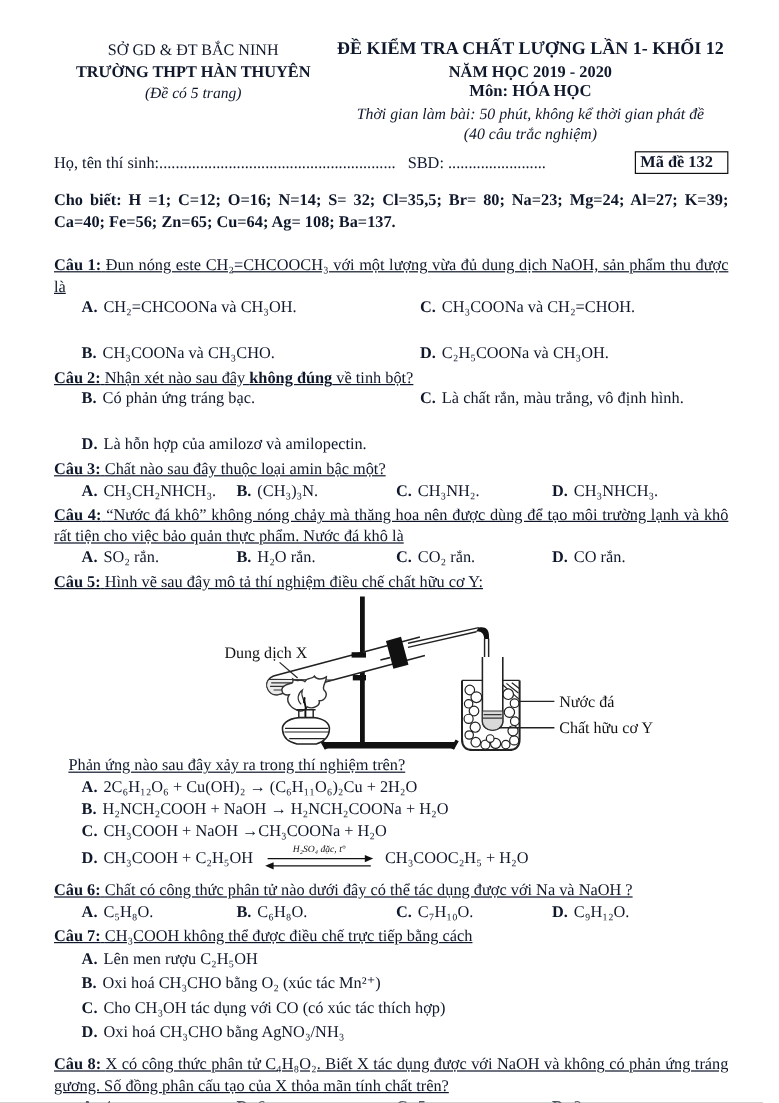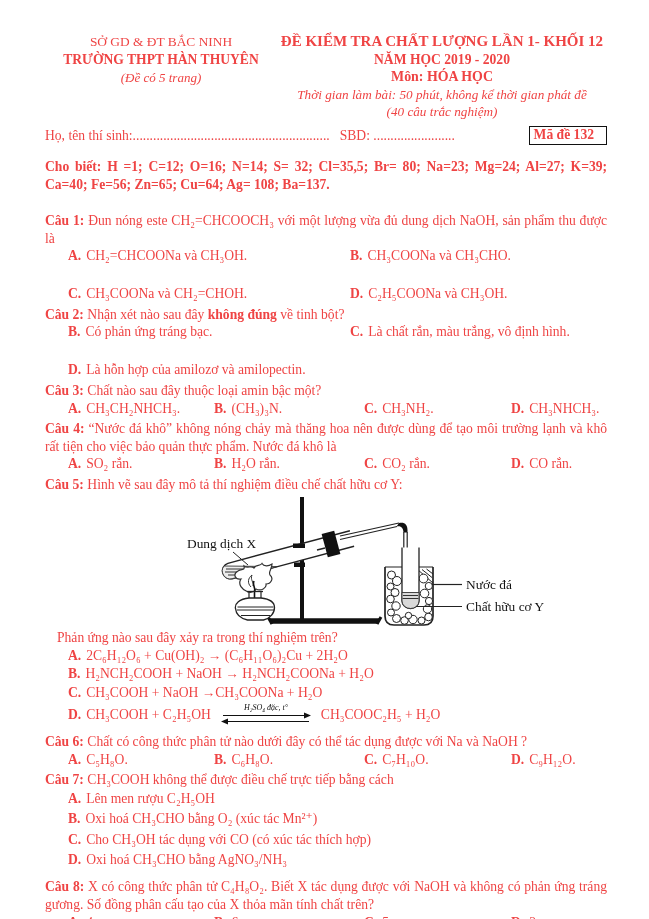--- a/index.html
+++ b/index.html
@@ -1,17 +1,17 @@
 <!DOCTYPE html>
 <html><head>
 <meta charset="utf-8">
 <style>
   html,body{margin:0;padding:0;background:#888;}
   .page{
-    width:649px;height:919px;background:#fff;color:#ef4444;
+    width:649px;height:919px;background:#fff;color:#0f172a;
     font-family:"Liberation Serif","DejaVu Serif",serif;
     font-size:13.6px;line-height:17.6px;
     box-sizing:border-box;padding:33px 42px 0 45px;
     overflow:hidden;position:relative;
   }
   
   .hdr{display:flex;}
   .hdr-left{width:232px;text-align:center;flex:none;}
   .hdr-right{flex:1;text-align:center;}
   .b{font-weight:bold;}
@@ -24,24 +24,24 @@
   .hdr-right .t4,.hdr-right .t5{font-style:italic;font-size:13.2px;}
   
   .stu{display:flex;align-items:center;margin-top:5px;}
   .stu .sbd{margin-left:10px;}
   .code-box{margin-left:auto;border:1.4px solid #111;font-weight:bold;padding:0 12px 1px 4px;line-height:16px;}
   
   .given{font-weight:bold;text-align:justify;margin:13px 0 0 0;}
   
   .qs{margin-top:19px;}
   .q{margin-top:2.5px;}
-  .qbody{margin:0;text-align:justify;}
+  .qbody{margin:0;text-align:justify;text-decoration:underline;}
   .ol{font-weight:bold;margin-right:5px;}
   .opts2{display:grid;grid-template-columns:262px 1fr;padding-left:23px;line-height:18px;gap:20px;}
-  .opts4{display:grid;grid-template-columns:129px 133px 130px 1fr;padding-left:23px;line-height:18px;gap:17px;}
+  .opts4{display:grid;grid-template-columns:129px 133px 130px 1fr;padding-left:23px;line-height:18px;}
   .opts1{padding-left:23px;line-height:18.4px;}
   .q7 .opts1{line-height:20.4px;}
   .opt{white-space:nowrap;}
   .body2{margin:0 0 0 12px;}
   .optd{display:flex;align-items:center;height:26px;}
   .eqarrow{margin:0 7px;}
   .diagram{display:block;margin-left:135px;}
   .dg-label{font-size:13.4px;fill:#111;font-family:"Liberation Serif","DejaVu Serif",serif;}
   .footer{text-align:right;margin-top:5px;padding-right:2px;}
 </style>
@@ -72,22 +72,22 @@
   </div>
 
   <p class="given">Cho biết: H =1; C=12; O=16; N=14; S= 32; Cl=35,5; Br= 80; Na=23; Mg=24; Al=27; K=39; Ca=40; Fe=56; Zn=65; Cu=64; Ag= 108; Ba=137.</p>
 
   <div class="qs">
 
     <div class="q">
       <p class="qbody"><b class="b">Câu 1:</b> <span>Đun nóng este CH₂=CHCOOCH₃ với một lượng vừa đủ dung dịch NaOH, sản phẩm thu được là</span></p>
       <div class="opts2">
         <div class="opt"><b class="ol">A.</b><span>CH₂=CHCOONa và CH₃OH.</span></div>
+        <div class="opt"><b class="ol">C.</b><span>CH₃COONa và CH₂=CHOH.</span></div>
         <div class="opt"><b class="ol">B.</b><span>CH₃COONa và CH₃CHO.</span></div>
-        <div class="opt"><b class="ol">C.</b><span>CH₃COONa và CH₂=CHOH.</span></div>
         <div class="opt"><b class="ol">D.</b><span>C₂H₅COONa và CH₃OH.</span></div>
       </div>
     </div>
 
     <div class="q">
       <p class="qbody"><b class="b">Câu 2:</b> <span>Nhận xét nào sau đây </span><b class="b">không đúng</b><span> về tinh bột?</span></p>
       <div class="opts2">
         <div class="opt"><b class="ol">B.</b><span>Có phản ứng tráng bạc.</span></div>
         <div class="opt"><b class="ol">C.</b><span>Là chất rắn, màu trắng, vô định hình.</span></div>
         <div class="opt"><b class="ol">D.</b><span>Là hỗn hợp của amilozơ và amilopectin.</span></div>

